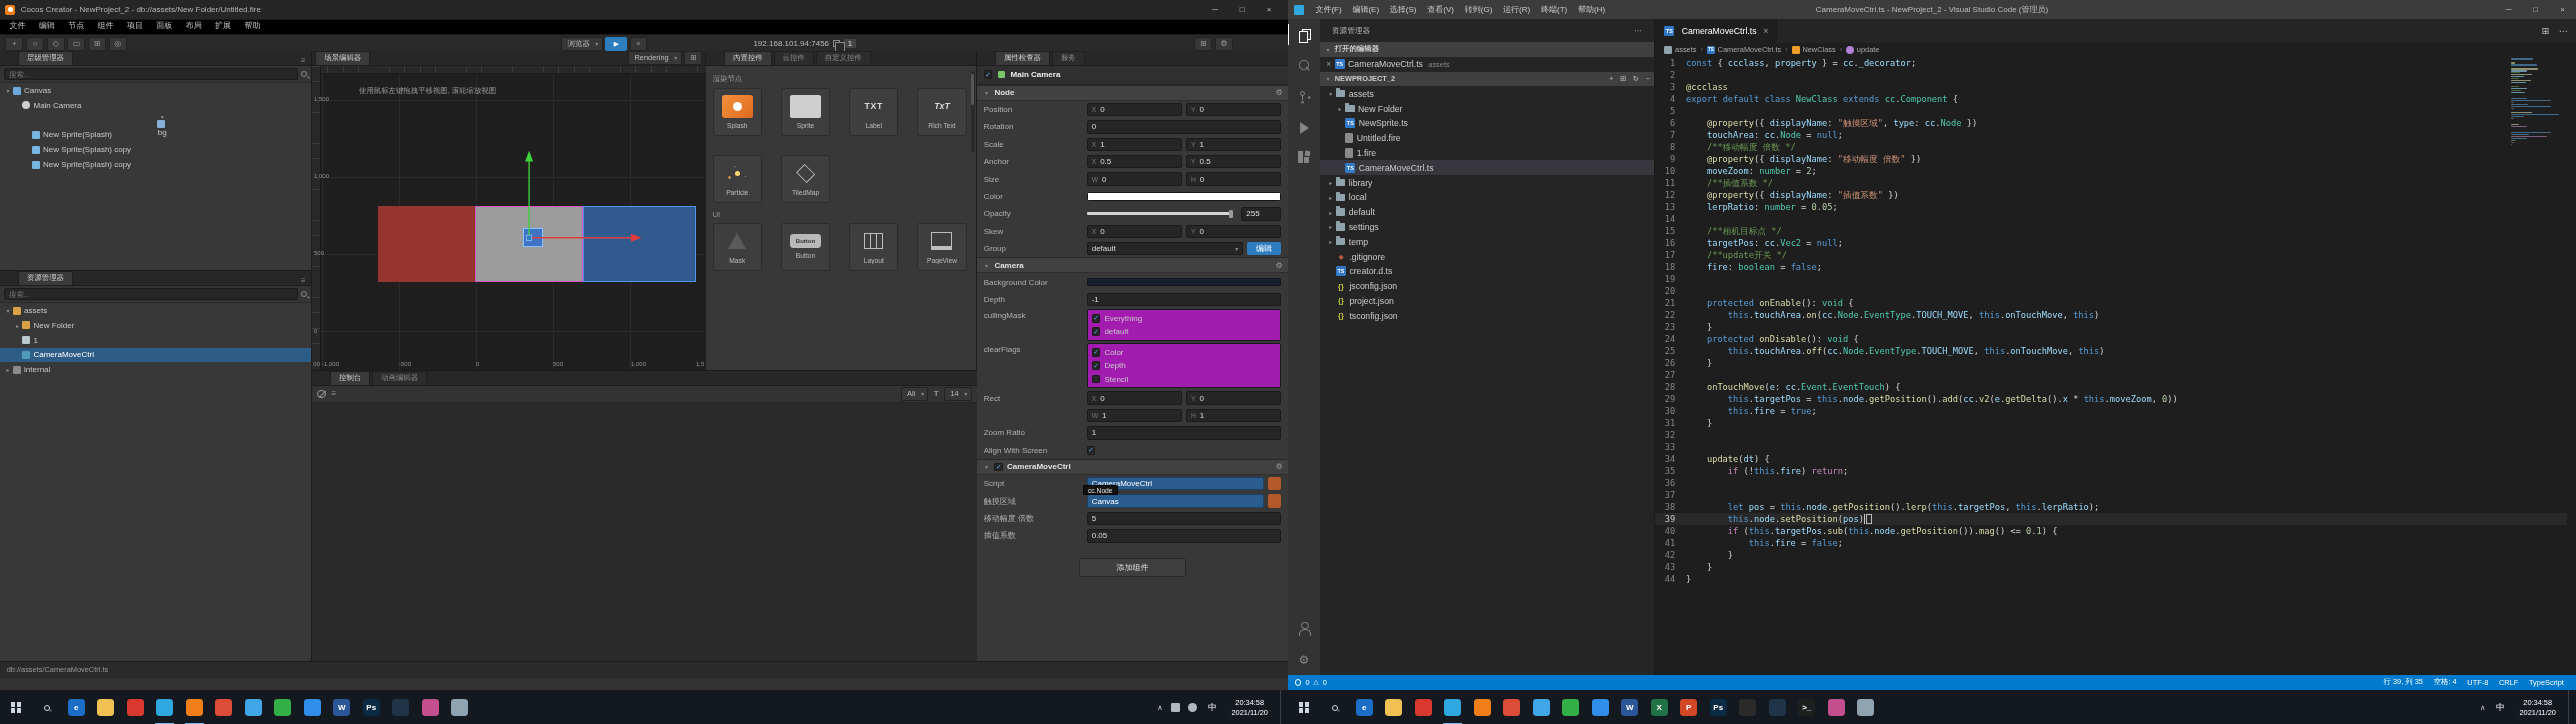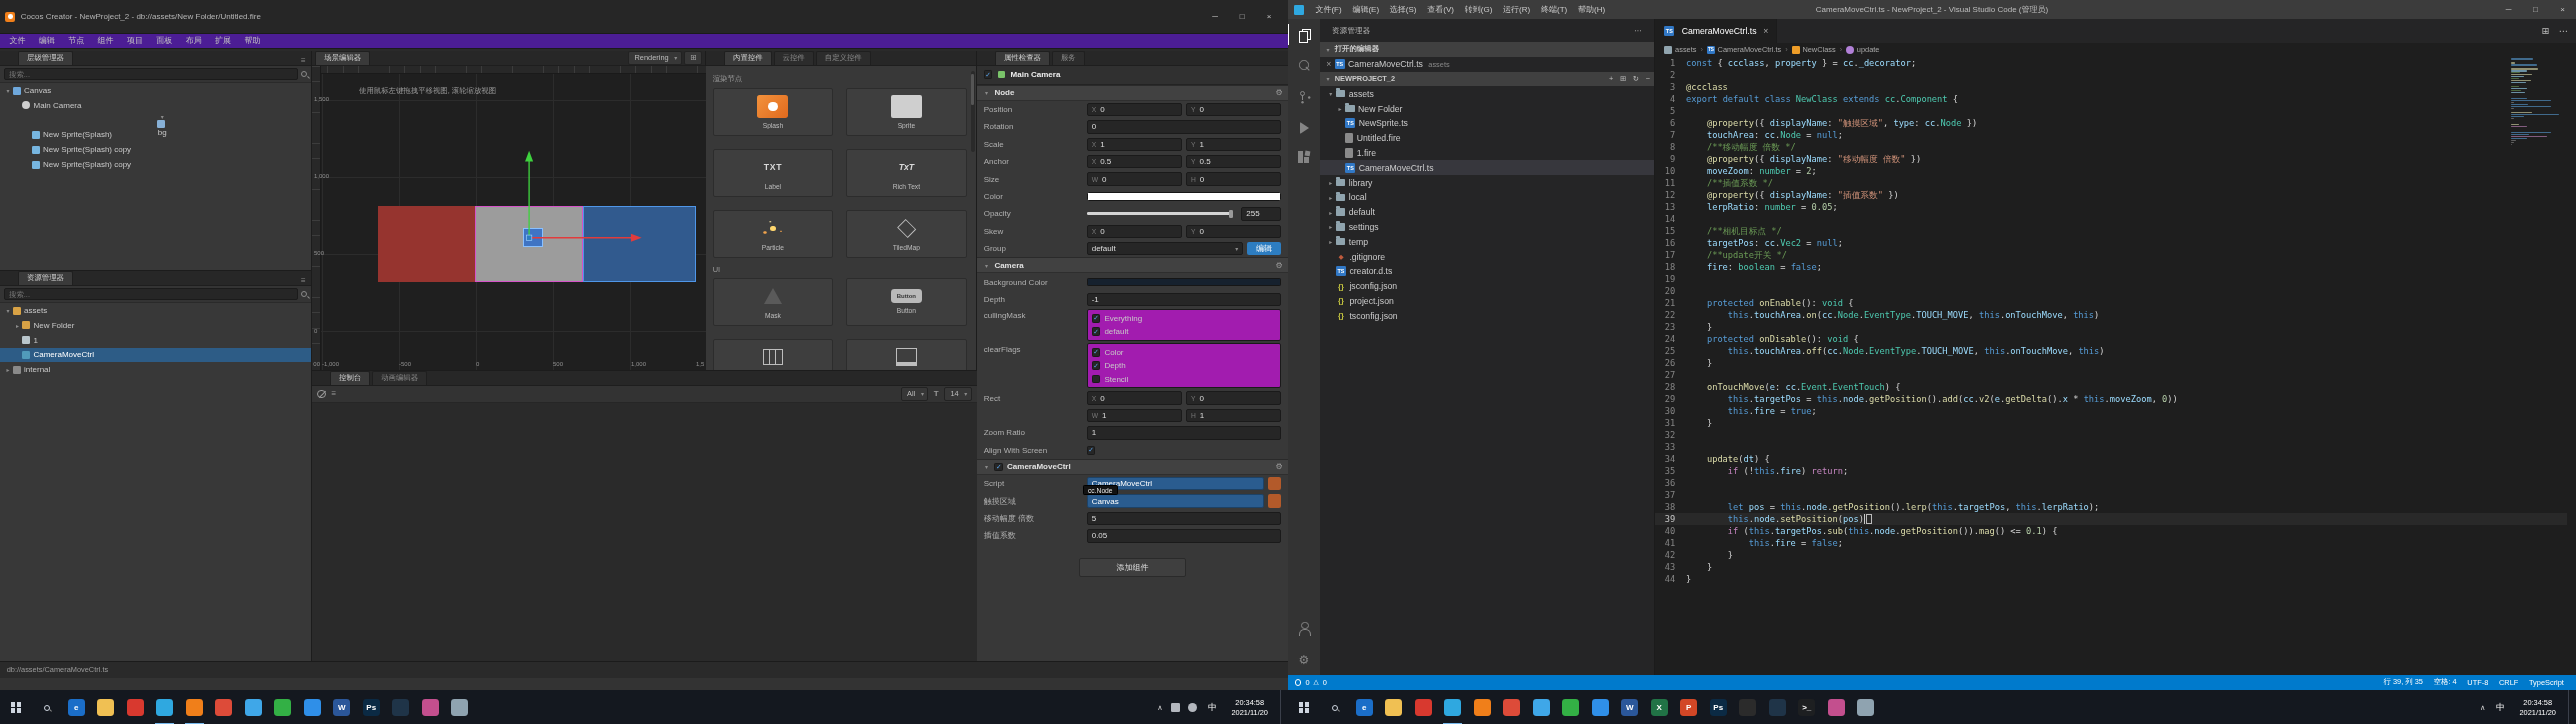--- a/index.html
+++ b/index.html
@@ -1,26 +1,26 @@
 <!DOCTYPE html>
 <html style="font-size:10.7px"><head>
 <meta charset="utf-8">
 <style>
   *{margin:0;padding:0;box-sizing:border-box;font-family:inherit}
   html,body{width:2576px;height:725px;overflow:hidden}
   body{background:#000;font-family:"Liberation Sans","DejaVu Sans",sans-serif;font-size:8px;color:#c8c8c8;position:relative}
 
   
   #cocos{position:absolute;left:0;top:0;width:1288px;height:690px;background:#333;overflow:hidden}
-  .cc-titlebar{height:34px;background:#262626;display:flex;align-items:center;padding:0 5.4px;gap:5.4px;color:#b5b5b5;border-bottom:0.7px solid #1b1b1b}
+  .cc-titlebar{height:20px;background:#262626;display:flex;align-items:center;padding:0 5.4px;gap:5.4px;color:#b5b5b5;border-bottom:0.7px solid #1b1b1b}
   .cc-logo{width:10px;height:10px;border-radius:2px;background:#f07f1a;position:relative;flex:none}
   .cc-logo::after{content:"";position:absolute;left:2.7px;top:2.7px;width:4.7px;height:4.7px;border-radius:50%;background:#fff}
   .win-controls{margin-left:auto;display:flex}
   .win-btn{width:27px;height:16px;display:flex;align-items:center;justify-content:center;color:#c2c2c2;font-size:8px}
-  .cc-menubar{height:14.8px;background:#4c1d95;display:flex;align-items:center;padding-left:2.7px;border-bottom:0.7px solid #1b1b1b}
+  .cc-menubar{height:14.8px;background:#000000;display:flex;align-items:flex-end;padding-left:2.7px;border-bottom:0.7px solid #1b1b1b}
   .cc-menu-item{padding:0 6.7px;line-height:14.8px;color:#c2c2c2}
   .cc-toolbar{height:19px;background:#2a2a2a;border-bottom:0.7px solid #1a1a1a;display:flex;align-items:center;padding:0 5.4px;gap:2.7px}
   .tool-btn{width:18px;height:14px;background:#373737;border:0.7px solid #222;border-radius:2px;color:#9f9f9f;display:flex;align-items:center;justify-content:center;font-size:8px}
   .cc-dropdown{height:14px;background:#373737;border:0.7px solid #222;border-radius:2px;padding:0 12px 0 5.4px;color:#bdbdbd;display:flex;align-items:center;position:relative;font-size:7.4px}
   .cc-dropdown::after{content:"▾";position:absolute;right:3.4px;color:#8a8a8a;font-size:6px}
   .play-btn{width:21.5px;height:14px;background:#2d7dc1;border-radius:2px;color:#fff;display:flex;align-items:center;justify-content:center;font-size:6.7px}
   .step-btn{width:17.4px;height:14px;background:#373737;border:0.7px solid #222;border-radius:2px;color:#9f9f9f;display:flex;align-items:center;justify-content:center;font-size:6.7px}
   .ip-group{display:flex;align-items:center;gap:4px;color:#bdbdbd}
   .copy-ic{width:7.4px;height:7.4px;border:0.7px solid #8a8a8a;position:relative}
   .copy-ic::after{content:"";position:absolute;left:1.3px;top:1.3px;width:7.4px;height:7.4px;border:0.7px solid #8a8a8a;background:#2a2a2a}
@@ -63,21 +63,21 @@
   .scene-hint{position:absolute;left:47px;top:20px;color:#9a9a9a;font-size:7.4px}
   .rect-red{position:absolute;left:66px;top:140px;width:97px;height:76px;background:#96342f}
   .rect-gray{position:absolute;left:163px;top:140px;width:108px;height:76px;background:#9c9c9c;border:1.3px solid #d553c8}
   .rect-blue{position:absolute;left:271px;top:140px;width:113px;height:76px;background:#315a8e;border:1.3px solid #4f96e8}
   .sel-sprite{position:absolute;left:211px;top:162px;width:19.5px;height:19.5px;background:#3f74c4;border:0.7px solid #89c0ff}
   .gizmo{position:absolute;left:0;top:0;pointer-events:none}
 
   .widget-panel{position:absolute;left:394px;top:0;width:271px;height:319px;background:#383838;border-right:0.7px solid #1c1c1c;overflow:hidden}
   .wg-body{padding:5.4px 9.4px 5.4px 6.7px;position:relative}
   .wg-sec{color:#9a9a9a;font-size:7.4px;margin:2.7px 0 4px}
-  .wg-grid{display:grid;grid-template-columns:repeat(2,1fr);gap:13px;margin-bottom:6.7px}
+  .wg-grid{display:grid;grid-template-columns:repeat(4,1fr);gap:19px;margin-bottom:6.7px}
   .wg-tile{height:48px;display:flex;flex-direction:column;align-items:center;justify-content:center;gap:4px;background:#3e3e3e;border:0.7px solid #2c2c2c;border-radius:2px}
   .wg-ic{width:31px;height:23px;display:flex;align-items:center;justify-content:center;color:#cfcfcf;font-size:8.7px;font-weight:bold}
   .wg-lb{font-size:6.7px;color:#bdbdbd;max-width:56px;overflow:hidden;text-overflow:ellipsis;white-space:nowrap}
   .wg-splash{background:linear-gradient(135deg,#f3923c,#e06a1e);border-radius:2.7px;position:relative}
   .wg-splash::after{content:"";width:9.4px;height:9.4px;background:#fff;border-radius:50%}
   .wg-sprite{background:#cfcfcf;border-radius:2px}
   .wg-label{color:#d8d8d8;letter-spacing:0.7px}
   .wg-richtext{color:#d8d8d8;font-style:italic}
   .wg-particle{position:relative}
   .wg-particle::after{content:"";width:5.4px;height:5.4px;border-radius:50%;background:#ffd76e;box-shadow:-8px 4px 0 -1.3px #f0a24c,8px 2.7px 0 -2px #f0a24c,-2.7px -6.7px 0 -2px #ffe9a8,6.7px -5.4px 0 -2.7px #ffe9a8}

